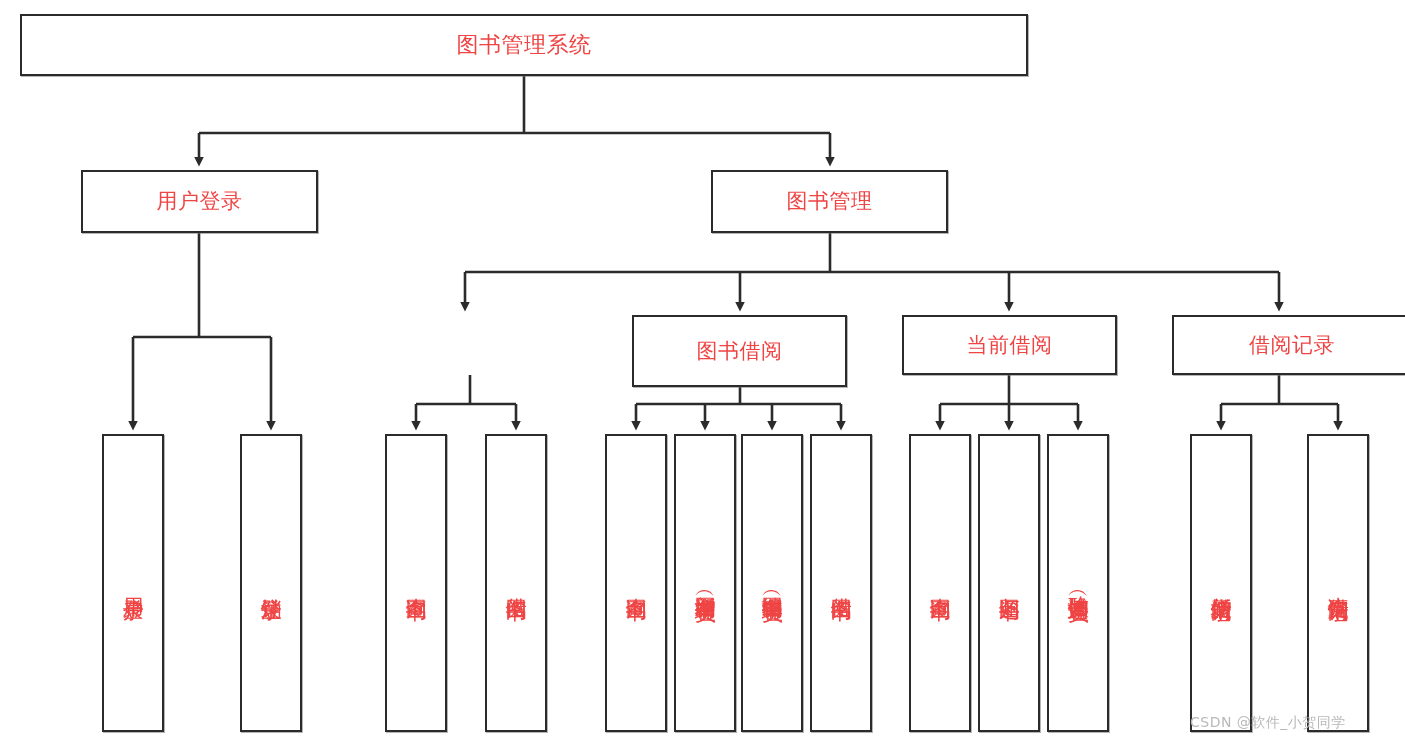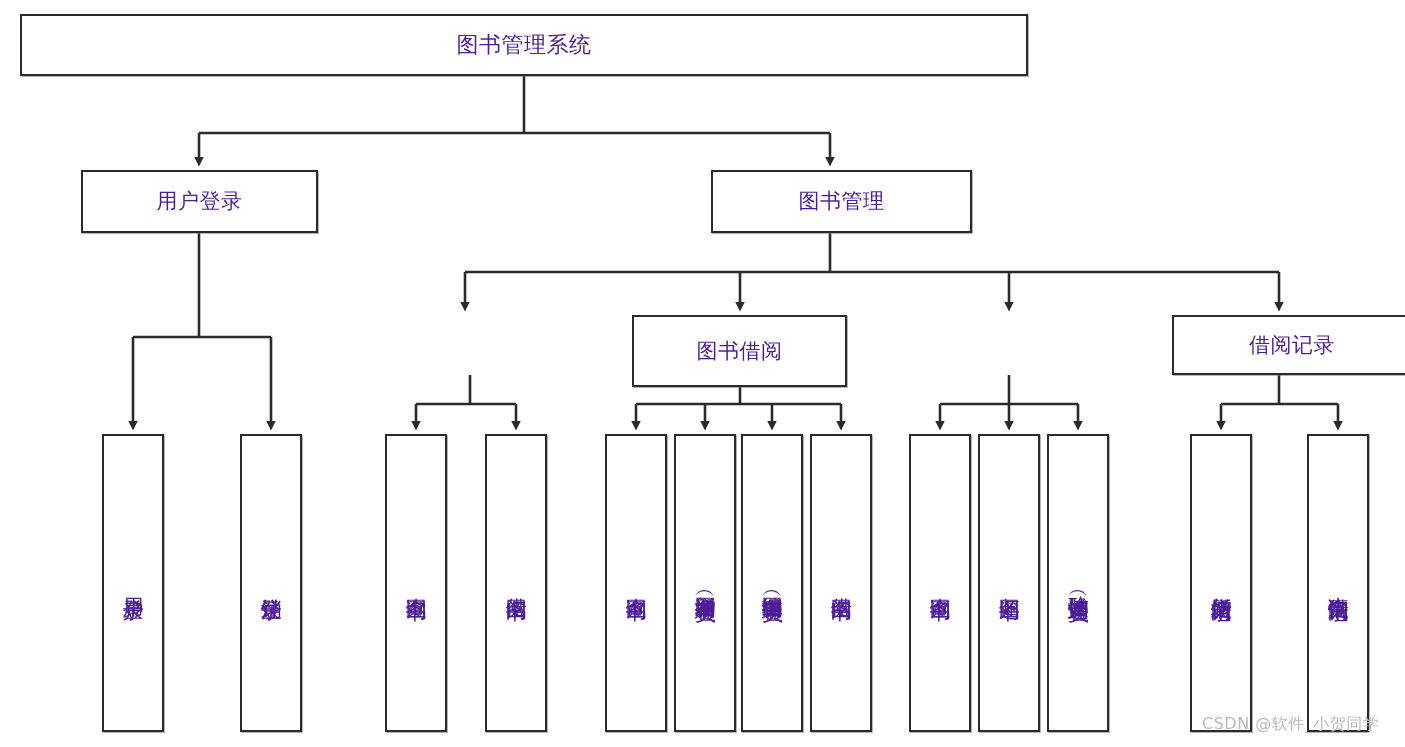--- a/index.html
+++ b/index.html
@@ -27,21 +27,21 @@
     pointer-events: none;
   }
   .node {
     position: absolute;
     box-sizing: border-box;
     background: #ffffff;
     border: 2px solid #2b2b2b;
     display: flex;
     align-items: center;
     justify-content: center;
-    color: #4c1d95;
+    color: #ef4444;
     box-shadow: 1px 1px 0 rgba(120,120,120,0.55);
   }
   .node .label {
     display: block;
     text-align: center;
     line-height: 1.18;
     letter-spacing: 0.5px;
   }
   .node.h .label {
     font-size: 21px;
@@ -59,25 +59,24 @@
     text-orientation: upright;
     font-size: 21px;
     line-height: 1.08;
     letter-spacing: 1px;
     white-space: nowrap;
     max-height: 100%;
   }
   .watermark {
     position: absolute;
     color: #b9b9b9;
-    font-size: 16px;
+    font-size: 14px;
     letter-spacing: 0.5px;
     white-space: nowrap;
     user-select: none;
-    padding-left: 12px;
   }
 </style>
 </head>
 <body>
 
 <div id="canvas">
 
   <svg class="edges" viewBox="0 0 1405 747">
     <defs>
       <marker id="arw" markerWidth="12" markerHeight="12" refX="1.5" refY="5" orient="auto" markerUnits="userSpaceOnUse">
@@ -128,26 +127,29 @@
     </g>
   </svg>
 
   <div class="node root h" style="left:20px; top:14px; width:1008px; height:62px;">
     <span class="label">图书管理系统</span>
   </div>
 
   <div class="node h" style="left:81px; top:170px; width:237px; height:63px;">
     <span class="label">用户登录</span>
   </div>
-  <div class="node h" style="left:711px; top:170px; width:261px; height:63px;">
+  <div class="node h" style="left:711px; top:170px; width:237px; height:63px;">
     <span class="label">图书管理</span>
   </div>
 
   <div class="node h" style="left:632px; top:315px; width:215px; height:72px;">
     <span class="label">图书借阅</span>
+  </div>
+  <div class="node h" style="left:902px; top:315px; width:215px; height:60px;">
+    <span class="label">当前借阅</span>
   </div>
   <div class="node h" style="left:1172px; top:315px; width:240px; height:60px;">
     <span class="label">借阅记录</span>
   </div>
 
   <div class="node v" style="left:102px; top:434px; width:62px; height:298px;">
     <span class="label">用户登录</span>
   </div>
   <div class="node v" style="left:240px; top:434px; width:62px; height:298px;">
     <span class="label">注销登录</span>

